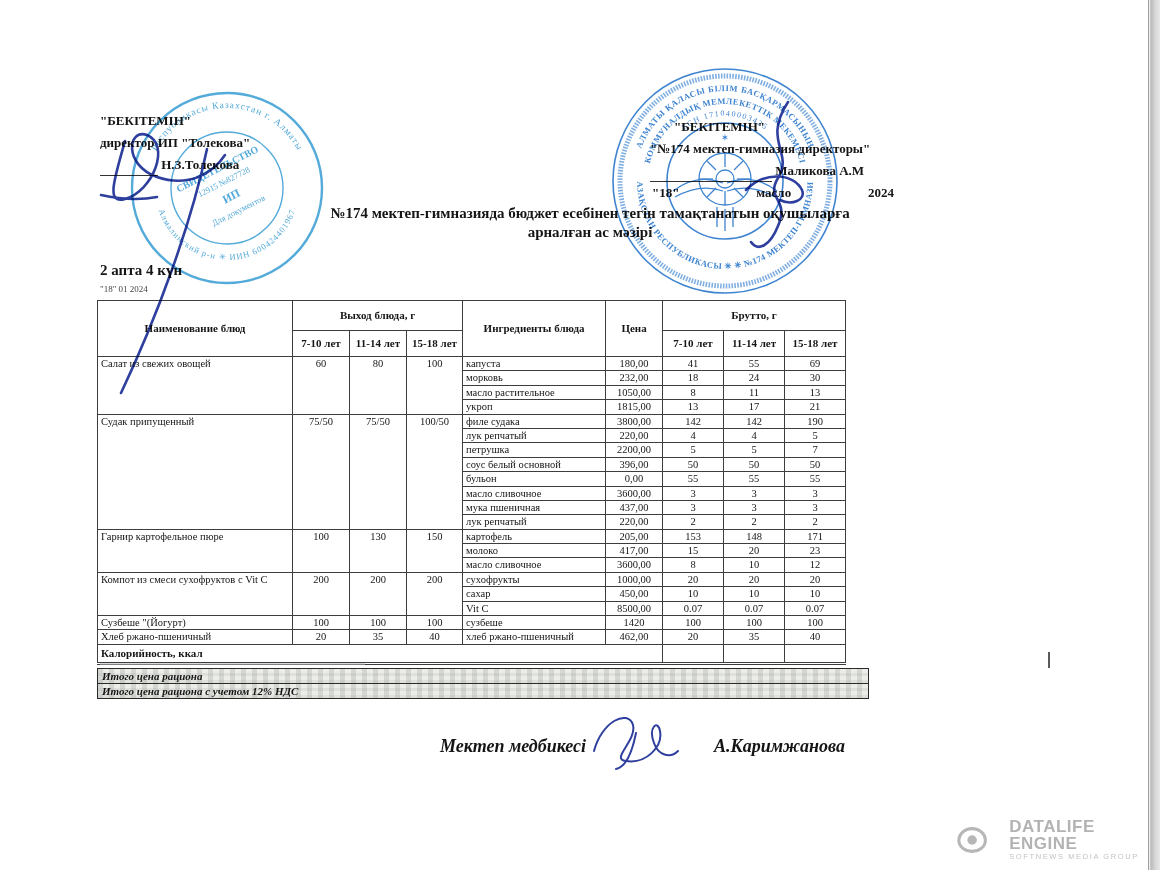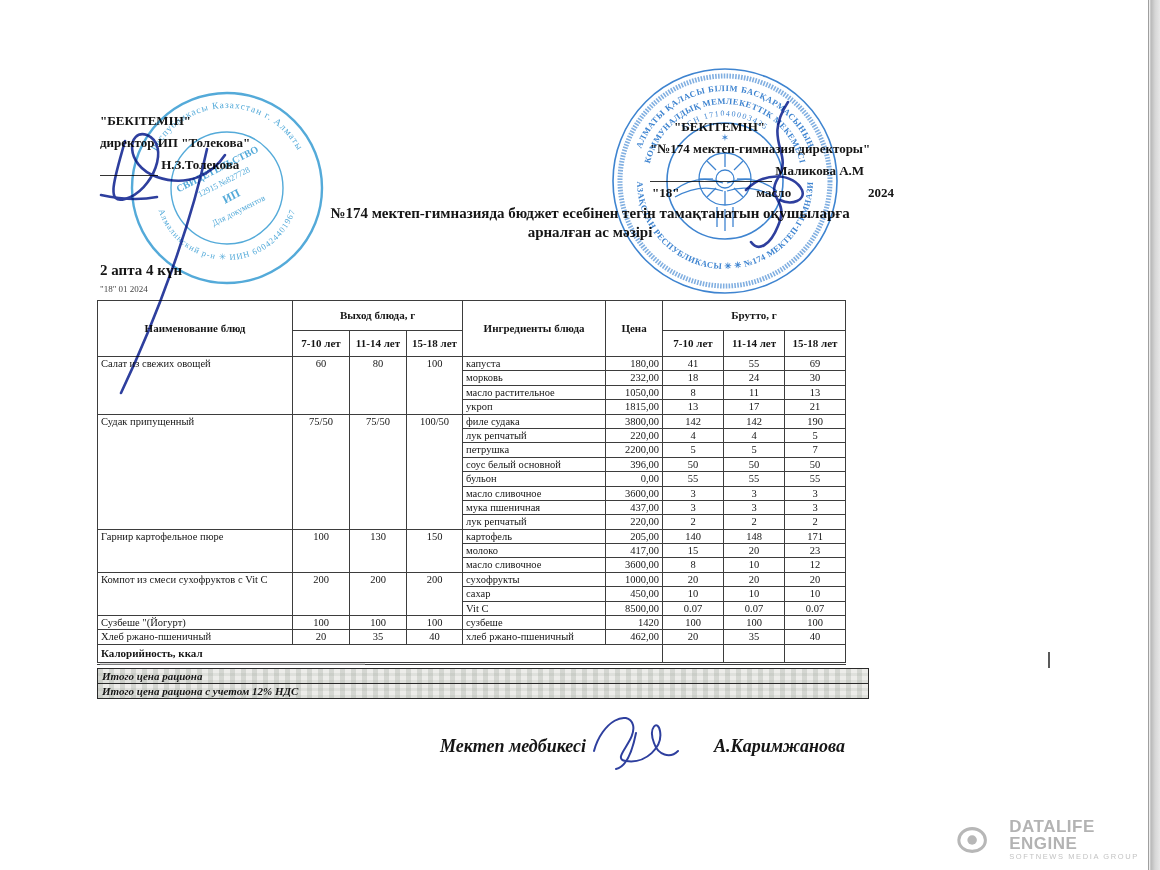--- a/index.html
+++ b/index.html
@@ -22,21 +22,21 @@
   .menu th,.menu td{border:1px solid #3d3d3d;padding:0 3px;overflow:hidden;white-space:nowrap;line-height:13px;}
   .menu{border:1.8px solid #1d1d1d;}
   .menu thead th{font-weight:bold;text-align:center;font-size:11px;}
   .menu thead tr.h1{height:30px;}
   .menu thead tr.h2{height:26px;}
   .menu tbody tr{height:14.4px;margin-top:20px;}
   .menu tbody td{vertical-align:top;}
   .c-name{text-align:left;vertical-align:top;}
   .c-ing{text-align:left;}
   .c-num{text-align:center;}
-  .c-price{text-align:right;padding-right:6px;}
+  .c-price{text-align:center;padding-right:6px;}
   .menu tfoot td{font-weight:bold;height:17px;font-size:11px;border-bottom:3px double #3d3d3d;margin-left:12px;}
 
   
   #totals{left:97px;top:668px;width:770px;border:1.2px solid #2a2a2a;}
   .total-row{height:14px;line-height:14px;font-size:11px;font-weight:bold;font-style:italic;
              padding:0 0 0 4px;border-bottom:1.2px solid #2a2a2a;
              background:#ecece9;
              background-image:repeating-linear-gradient(90deg,rgba(150,158,148,.28) 0 5px,rgba(255,255,255,0) 5px 11px),
                               repeating-linear-gradient(0deg,rgba(168,176,166,.20) 0 3px,rgba(255,255,255,0) 3px 7px);}
   .total-row:last-child{border-bottom:none;}
@@ -221,21 +221,21 @@
             <td class="c-num">2</td>
             <td class="c-num">2</td>
           </tr>
           <tr>
             <td class="c-name" rowspan="3">Гарнир   картофельное пюре</td>
             <td class="c-num" rowspan="3">100</td>
             <td class="c-num" rowspan="3">130</td>
             <td class="c-num" rowspan="3">150</td>
             <td class="c-ing">картофель</td>
             <td class="c-price">205,00</td>
-            <td class="c-num">140</td>
+            <td class="c-num">153</td>
             <td class="c-num">148</td>
             <td class="c-num">171</td>
           </tr>
           <tr>
             <td class="c-ing">молоко</td>
             <td class="c-price">417,00</td>
             <td class="c-num">15</td>
             <td class="c-num">20</td>
             <td class="c-num">23</td>
           </tr>

